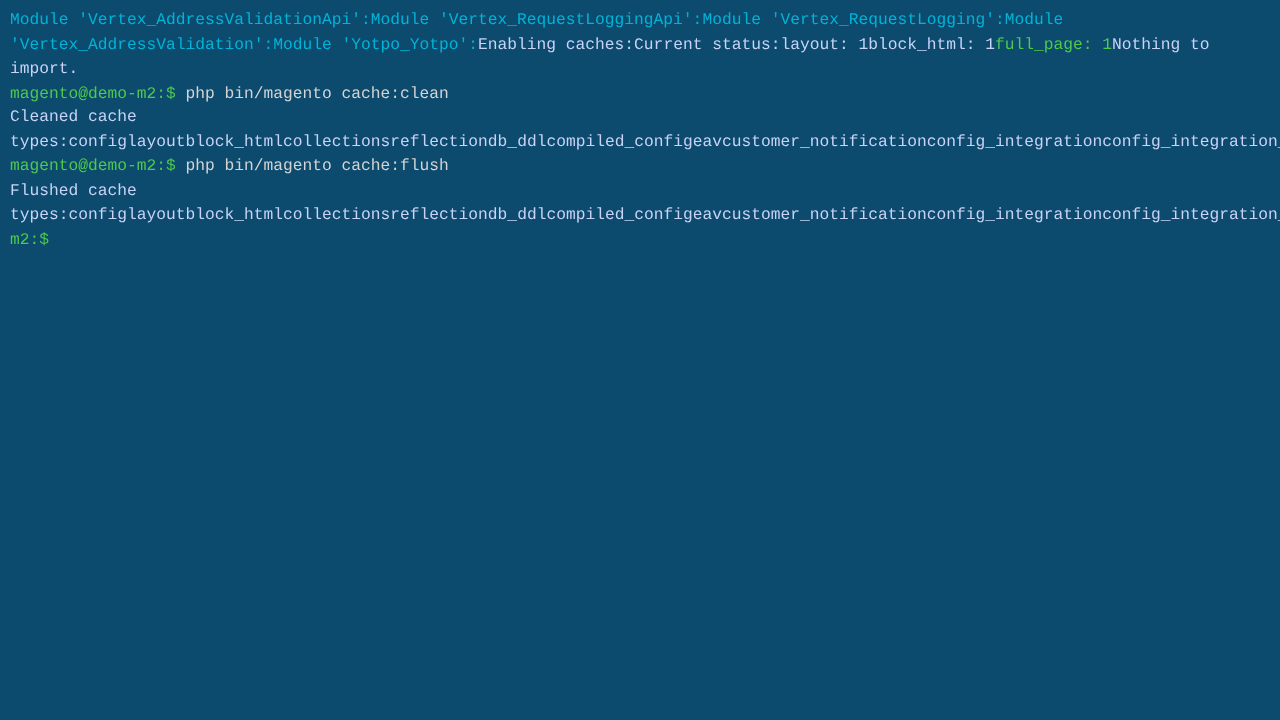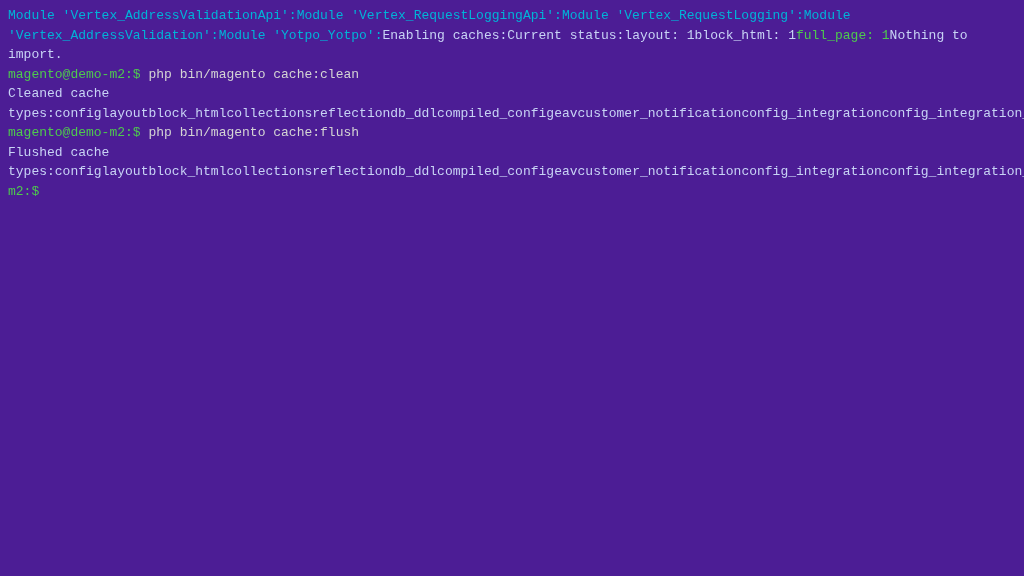--- a/index.html
+++ b/index.html
@@ -12,21 +12,21 @@
       background-color: #0d1117;
       width: 1024px;
       height: 576px;
       overflow: hidden;
       font-family: 'Courier New', Courier, monospace;
       font-size: 13px;
       line-height: 1.5;
     }
 
     #terminal {
-      background-color: #4c1d95;
+      background-color: #0c4a6e;
       width: 1024px;
       height: 576px;
       padding: 6px 8px;
       overflow: hidden;
       color: #c8d3f5;
     }
 
     .line {
       white-space: pre;
       display: block;

